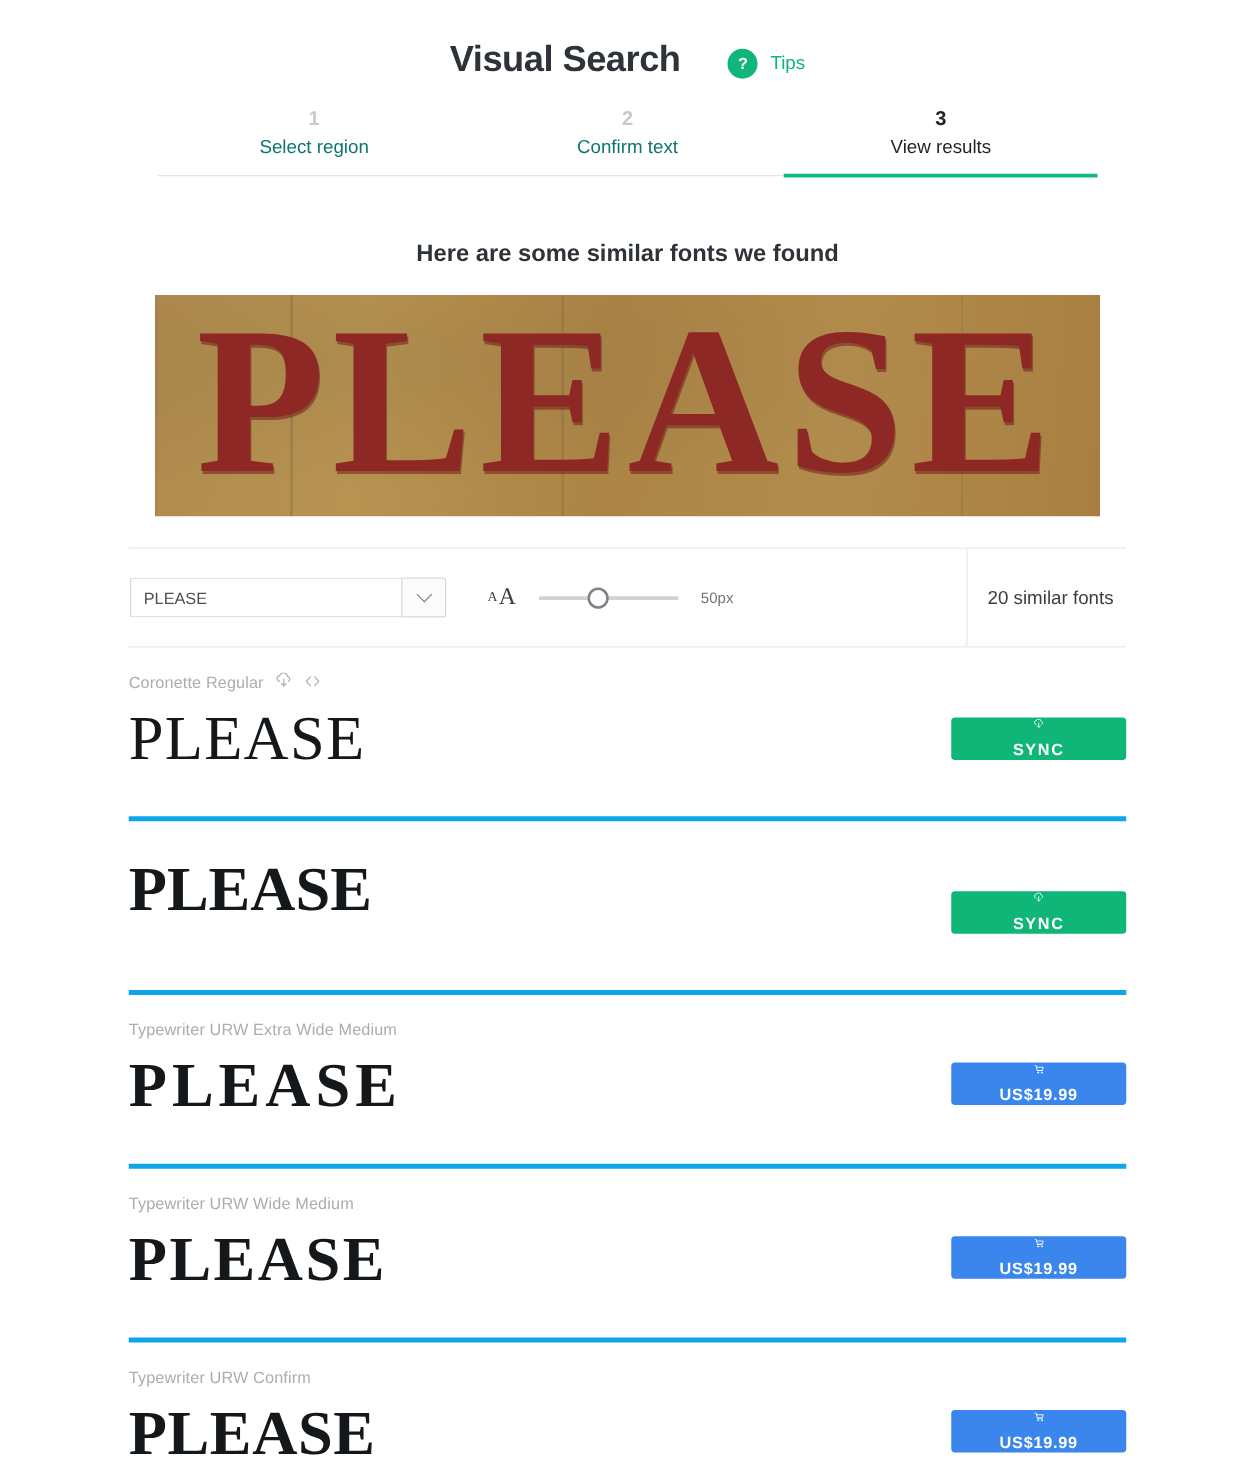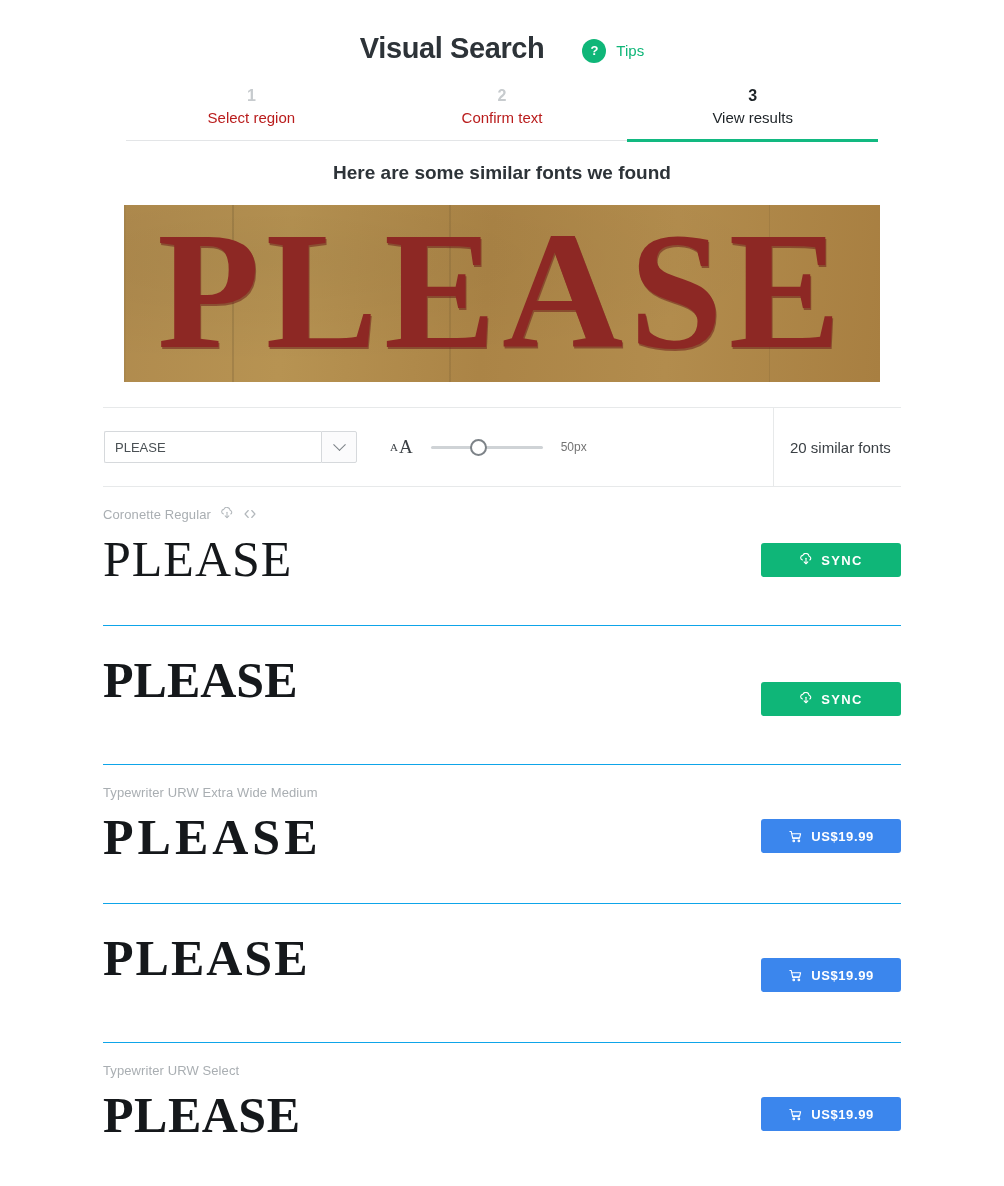--- a/index.html
+++ b/index.html
@@ -75,36 +75,36 @@
     position: relative;
   }
   .step-num {
     font-size: 16px;
     font-weight: bold;
     color: #c7cbce;
     line-height: 1.35;
   }
   .step-label {
     font-size: 15px;
-    color: #b91c1c;
+    color: #0f766e;
     line-height: 1.5;
   }
   .step.active .step-num { color: #1d2327; }
   .step.active .step-label { color: #1d2327; text-align: center; }
   .step.active::after {
     content: "";
     position: absolute;
     left: 0; right: 0; bottom: -2px;
     height: 3px;
     background: #12b981;
   }
 
   
   .results-heading {
-    margin-top: 21px;
+    margin-top: 52px;
     text-align: center;
     font-size: 19px;
     font-weight: bold;
     color: #2d3338;
   }
 
   
   .sample-image {
     margin: 21px auto 0 auto;
     width: 756px;
@@ -248,21 +248,21 @@
     color: #3b4045;
     white-space: nowrap;
   }
 
   
   .rows {
     margin: 0 auto;
     width: 798px;
   }
   .font-row {
-    border-bottom: 1px solid #0ea5e9;
+    border-bottom: 4px solid #0ea5e9;
     padding: 18px 0 0 0;
     position: relative;
     height: 139px;
   }
   .font-row:last-child { border-bottom: none; }
   .font-meta {
     display: flex;
     align-items: center;
     gap: 9px;
     height: 18px;
@@ -298,20 +298,21 @@
     color: #ffffff;
     font-family: "Liberation Sans", sans-serif;
     font-size: 13px;
     font-weight: bold;
     letter-spacing: 1.3px;
     display: flex;
     align-items: center;
     justify-content: center;
     gap: 8px;
     cursor: pointer;
+    flex-direction: column;
   }
   .action-btn.sync { background: #0fb678; top: 56px; }
   .action-btn.buy  { background: #3b86ed; top: 54px; letter-spacing: 0.6px; }
 </style>
 </head>
 <body>
 
 <div class="header">
   <div class="page-title">Visual Search</div>
   <div class="tips-wrap">
@@ -417,35 +418,38 @@
         <path d="M3 4h2.2l2.3 10.5h10.1"></path>
         <path d="M6.2 7.5h14l-1.8 7h-10.7"></path>
         <circle cx="9.2" cy="19" r="1.3"></circle>
           <circle cx="17.4" cy="19" r="1.3"></circle>
       </svg>
       <span>US$19.99</span>
     </button>
   </div>
 
   <div class="font-row">
+    <div class="font-meta">
+      <span class="font-name">Typewriter URW Wide Medium</span>
+    </div>
     <div class="preview midwide">PLEASE</div>
     <button class="action-btn buy">
       <svg width="15" height="15" viewBox="0 0 24 24" fill="none" stroke="#ffffff" stroke-width="1.8" stroke-linecap="round" stroke-linejoin="round">
         <path d="M3 4h2.2l2.3 10.5h10.1"></path>
         <path d="M6.2 7.5h14l-1.8 7h-10.7"></path>
         <circle cx="9.2" cy="19" r="1.3"></circle>
           <circle cx="17.4" cy="19" r="1.3"></circle>
       </svg>
       <span>US$19.99</span>
     </button>
   </div>
 
   <div class="font-row">
     <div class="font-meta">
-      <span class="font-name">Typewriter URW Select</span>
+      <span class="font-name">Typewriter URW Confirm</span>
     </div>
     <div class="preview narrow">PLEASE</div>
     <button class="action-btn buy">
       <svg width="15" height="15" viewBox="0 0 24 24" fill="none" stroke="#ffffff" stroke-width="1.8" stroke-linecap="round" stroke-linejoin="round">
         <path d="M3 4h2.2l2.3 10.5h10.1"></path>
         <path d="M6.2 7.5h14l-1.8 7h-10.7"></path>
         <circle cx="9.2" cy="19" r="1.3"></circle>
           <circle cx="17.4" cy="19" r="1.3"></circle>
       </svg>
       <span>US$19.99</span>

